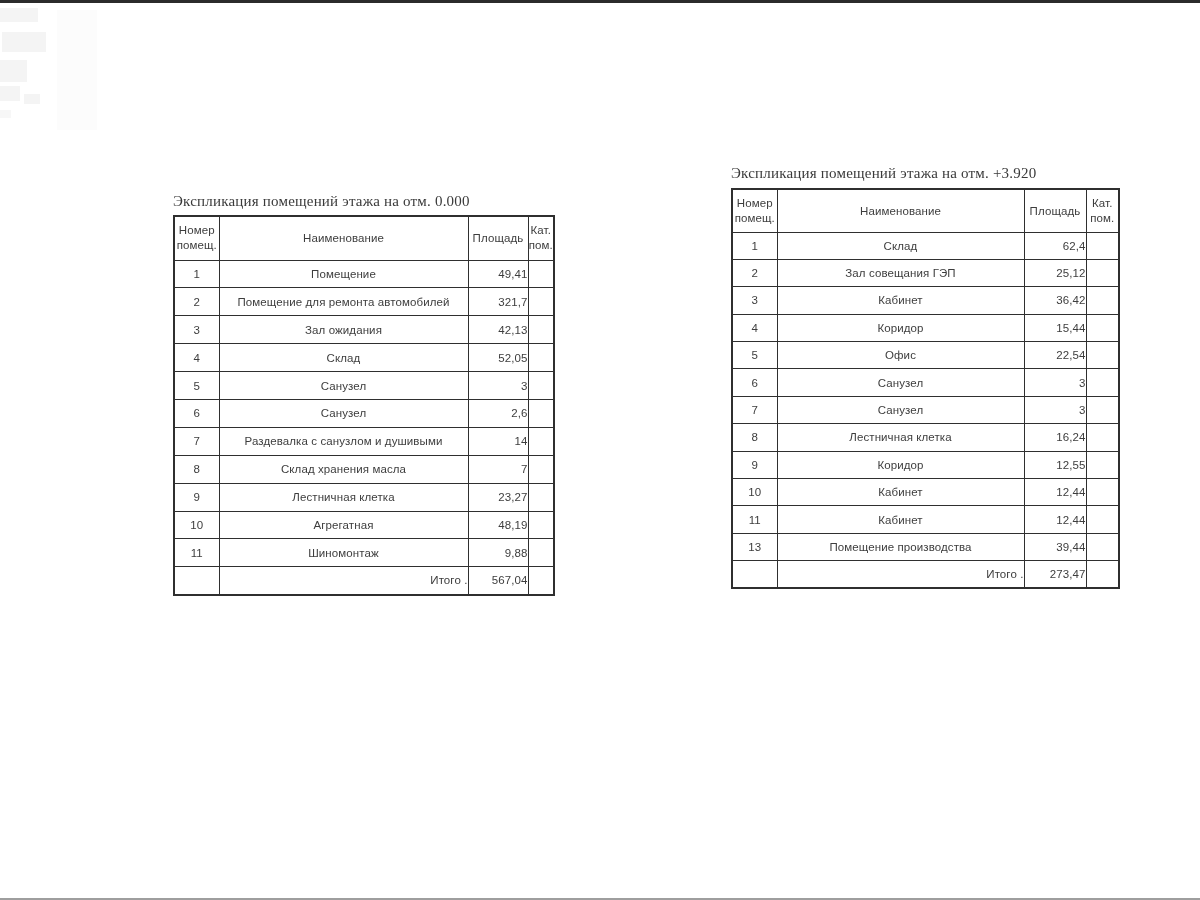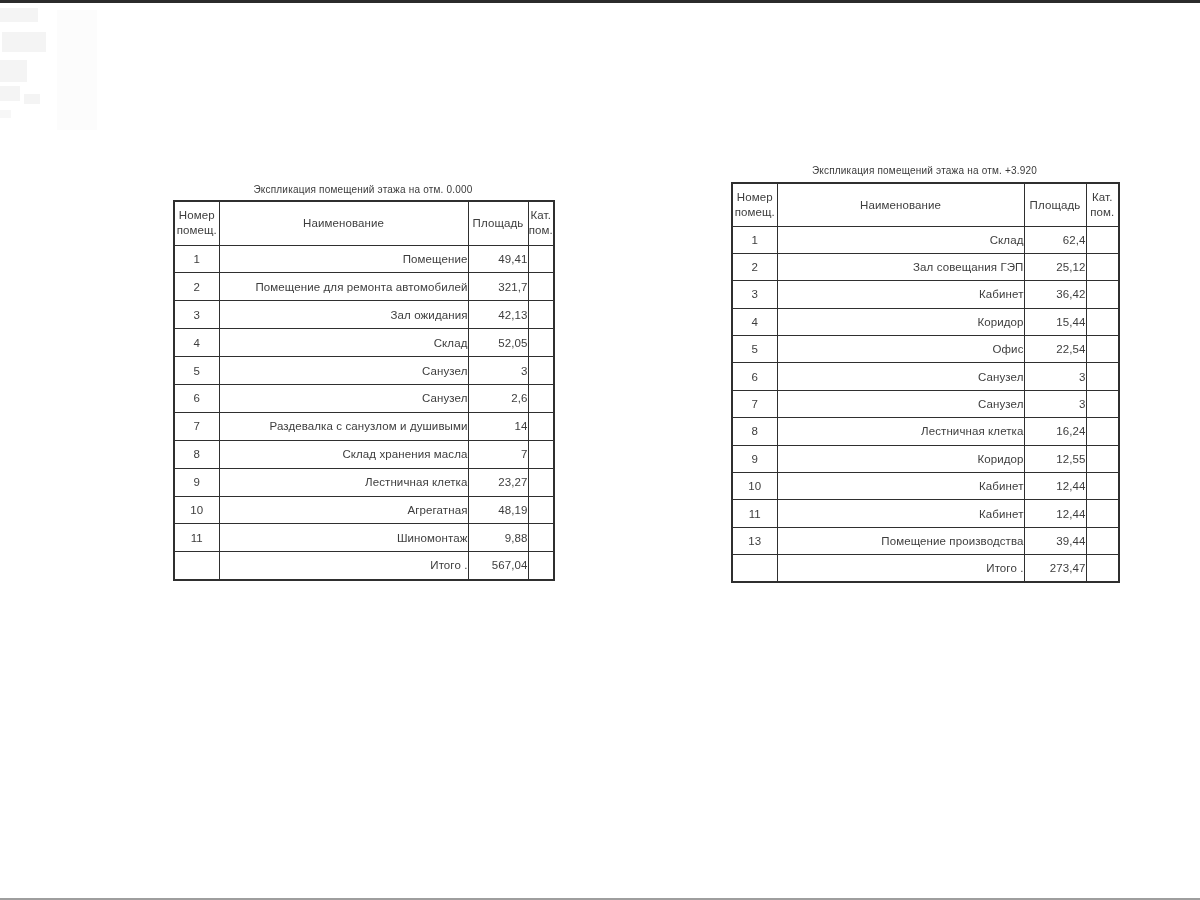--- a/index.html
+++ b/index.html
@@ -25,29 +25,30 @@
   .artifact { position: absolute; background: #f4f4f4; }
   .a1 { left: 0;  top: 8px;   width: 38px; height: 14px; }
   .a2 { left: 2px; top: 32px;  width: 44px; height: 20px; }
   .a3 { left: 0;  top: 60px;  width: 27px; height: 22px; }
   .a4 { left: 0;  top: 86px;  width: 20px; height: 15px; }
   .a5 { left: 24px; top: 94px; width: 16px; height: 10px; }
   .a6 { left: 0;  top: 110px; width: 11px; height: 8px; background: #f7f7f7; }
   .a7 { left: 57px; top: 10px; width: 40px; height: 120px; background: #fcfcfc; }
 
   .sheet-table { position: absolute; }
-  .sheet-left  { left: 173px; top: 184px; width: 380px; }
+  .sheet-left  { left: 173px; top: 193px; width: 380px; }
   .sheet-right { left: 731px; top: 165px; width: 387px; }
 
   .tbl-title {
-    text-align: center;
-    font-size: 10px;
+    text-align: left;
+    font-size: 15px;
     letter-spacing: 0.2px;
     color: #3a3a3a;
     white-space: nowrap;
+    font-family: Liberation Serif, serif;
   }
   .sheet-left  .tbl-title { margin-bottom: 5px; }
   .sheet-right .tbl-title { margin-bottom: 6px; }
 
   table.spec {
     border-collapse: collapse;
     table-layout: fixed;
     width: 100%;
     border: 2px solid #2f2f2f;
   }
@@ -72,21 +73,21 @@
   .sheet-right col.c-cat  { width: 33px; }
 
   .sheet-left  thead tr { height: 44px; }
   .sheet-right thead tr { height: 43px; }
   .sheet-left  tbody tr, .sheet-left  tfoot tr { height: 27.9px; }
   .sheet-right tbody tr, .sheet-right tfoot tr { height: 27.4px; }
 
   th.h-num, th.h-cat { text-align: center; line-height: 1.3; font-size: 11px; }
   th.h-name, th.h-area { text-align: center; margin-top: 25px; }
   td.c-num  { text-align: center; }
-  td.c-name { text-align: right; padding-left: 8px; margin-top: 32px; }
+  td.c-name { text-align: center; padding-left: 8px; margin-top: 32px; }
   td.c-area { text-align: right; }
   td.c-cat  { text-align: center; }
   td.c-total-label { text-align: right; padding-right: 12px; }
 </style>
 </head>
 <body>
 
 <div class="top-bar"></div>
 <div class="bottom-line"></div>
 

